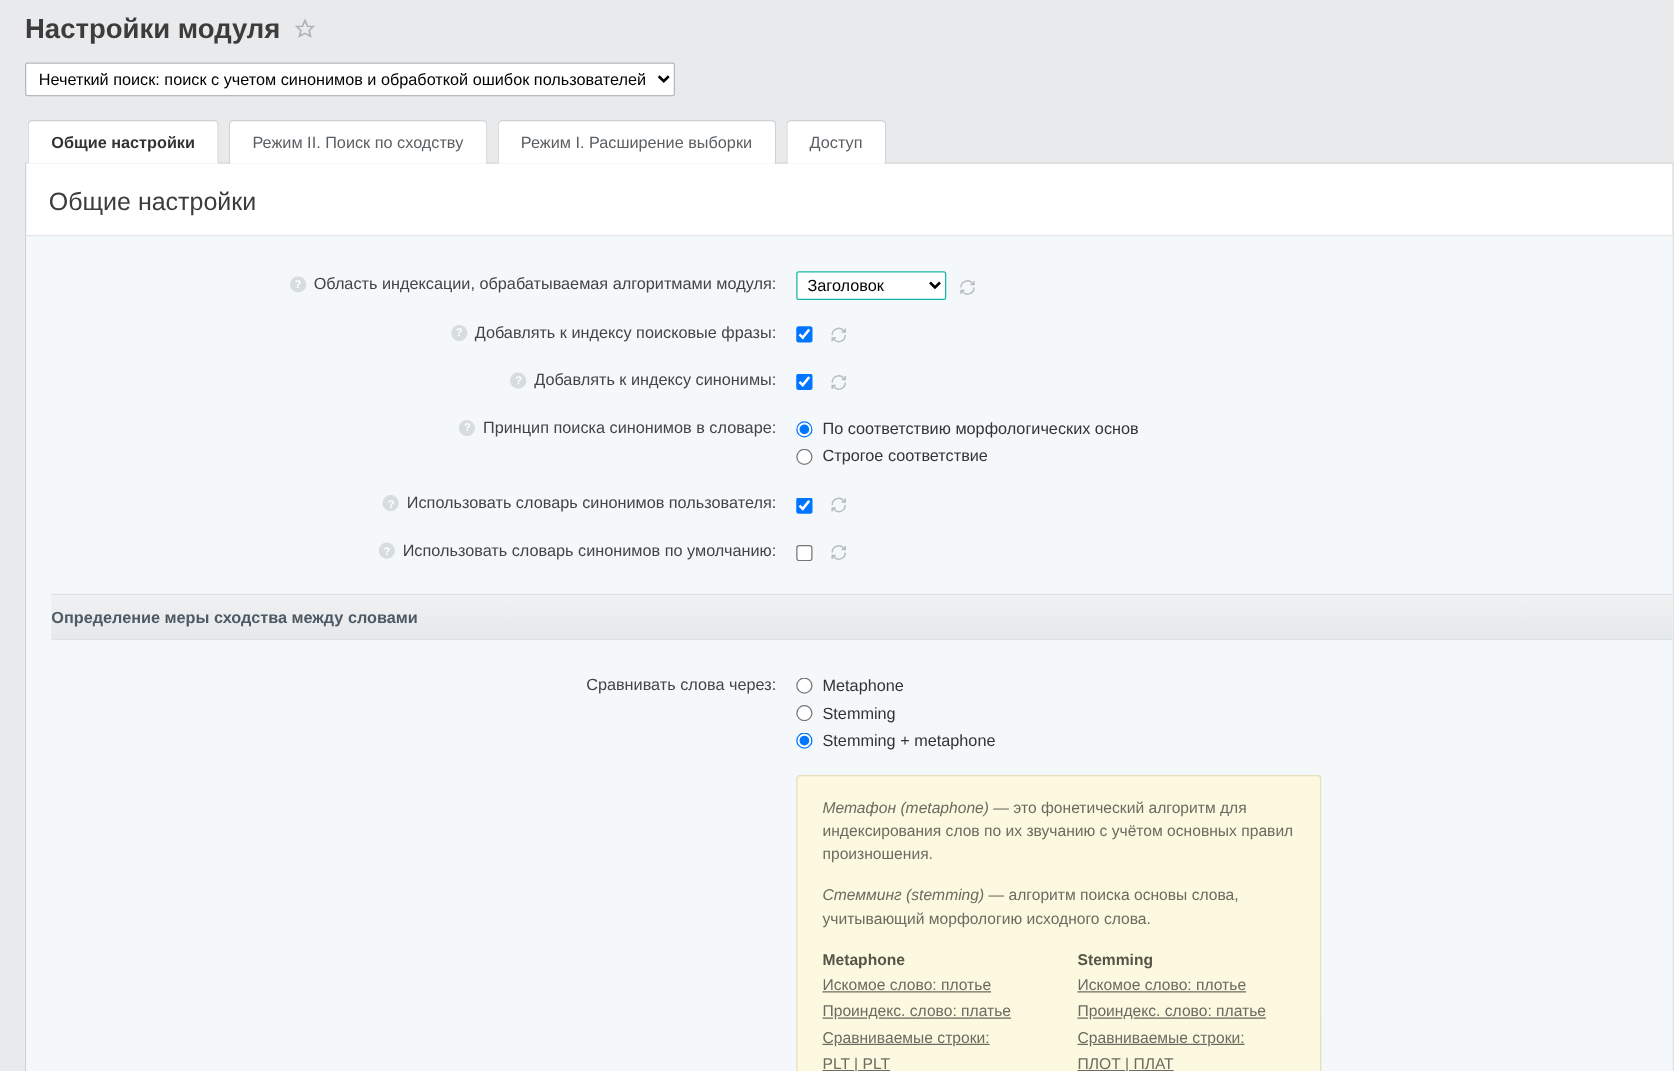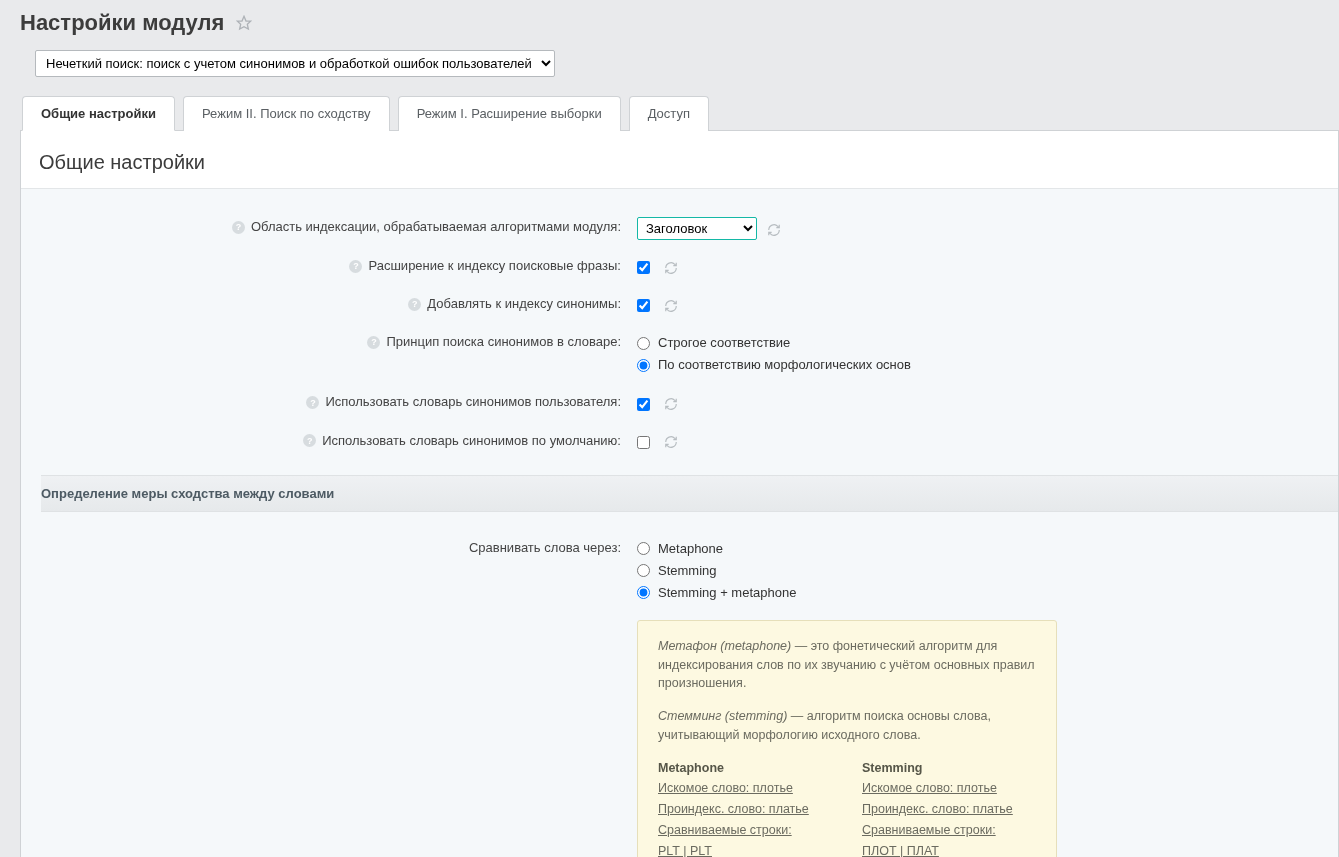--- a/index.html
+++ b/index.html
@@ -31,21 +31,20 @@
   .star-icon svg { width: 16px; height: 16px; display:block; }
 
   .dropdown-wrap { margin-bottom: 18px; }
   select.big-select {
     font-size: 13px;
     padding: 4px 6px;
     background: #fff;
     border: 1px solid #b5b9bd;
     border-radius: 2px;
     min-width: 500px;
-    margin-left: 15px;
   }
 
   .tabs {
     display: flex;
     gap: 8px;
     border-bottom: 1px solid #cfd2d5;
     padding-left: 2px;
   }
   .tab {
     padding: 9px 18px;
@@ -224,21 +223,21 @@
               <svg viewBox="0 0 24 24" fill="none" stroke="currentColor" stroke-width="2">
                   <path d="M3 12a9 9 0 0 1 15.5-6.3L21 8M21 3v5h-5M21 12a9 9 0 0 1-15.5 6.3L3 16M3 21v-5h5"></path>
                 </svg>
             </span>
           </div>
         </div>
 
         <div class="form-row">
           <div class="form-label-cell">
             <span class="help-icon">?</span>
-            <span>Расширение к индексу поисковые фразы:</span>
+            <span>Добавлять к индексу поисковые фразы:</span>
           </div>
           <div class="form-value-cell">
             <input type="checkbox" checked="" style="">
             <span class="refresh-icon">
               <svg viewBox="0 0 24 24" fill="none" stroke="currentColor" stroke-width="2">
                   <path d="M3 12a9 9 0 0 1 15.5-6.3L21 8M21 3v5h-5M21 12a9 9 0 0 1-15.5 6.3L3 16M3 21v-5h5"></path>
                 </svg>
             </span>
           </div>
         </div>
@@ -257,27 +256,27 @@
             </span>
           </div>
         </div>
 
         <div class="form-row">
           <div class="form-label-cell">
             <span class="help-icon">?</span>
             <span>Принцип поиска синонимов в словаре:</span>
           </div>
           <div class="form-value-cell">
+            <div class="radio-line">
+              <input type="radio" name="synp" checked="" style="">
+              <span>По соответствию морфологических основ</span>
+            </div>
             <div class="radio-line">
               <input type="radio" name="synp" style="">
               <span>Строгое соответствие</span>
-            </div>
-            <div class="radio-line">
-              <input type="radio" name="synp" checked="" style="">
-              <span>По соответствию морфологических основ</span>
             </div>
           </div>
         </div>
 
         <div class="form-row">
           <div class="form-label-cell">
             <span class="help-icon">?</span>
             <span>Использовать словарь синонимов пользователя:</span>
           </div>
           <div class="form-value-cell">

